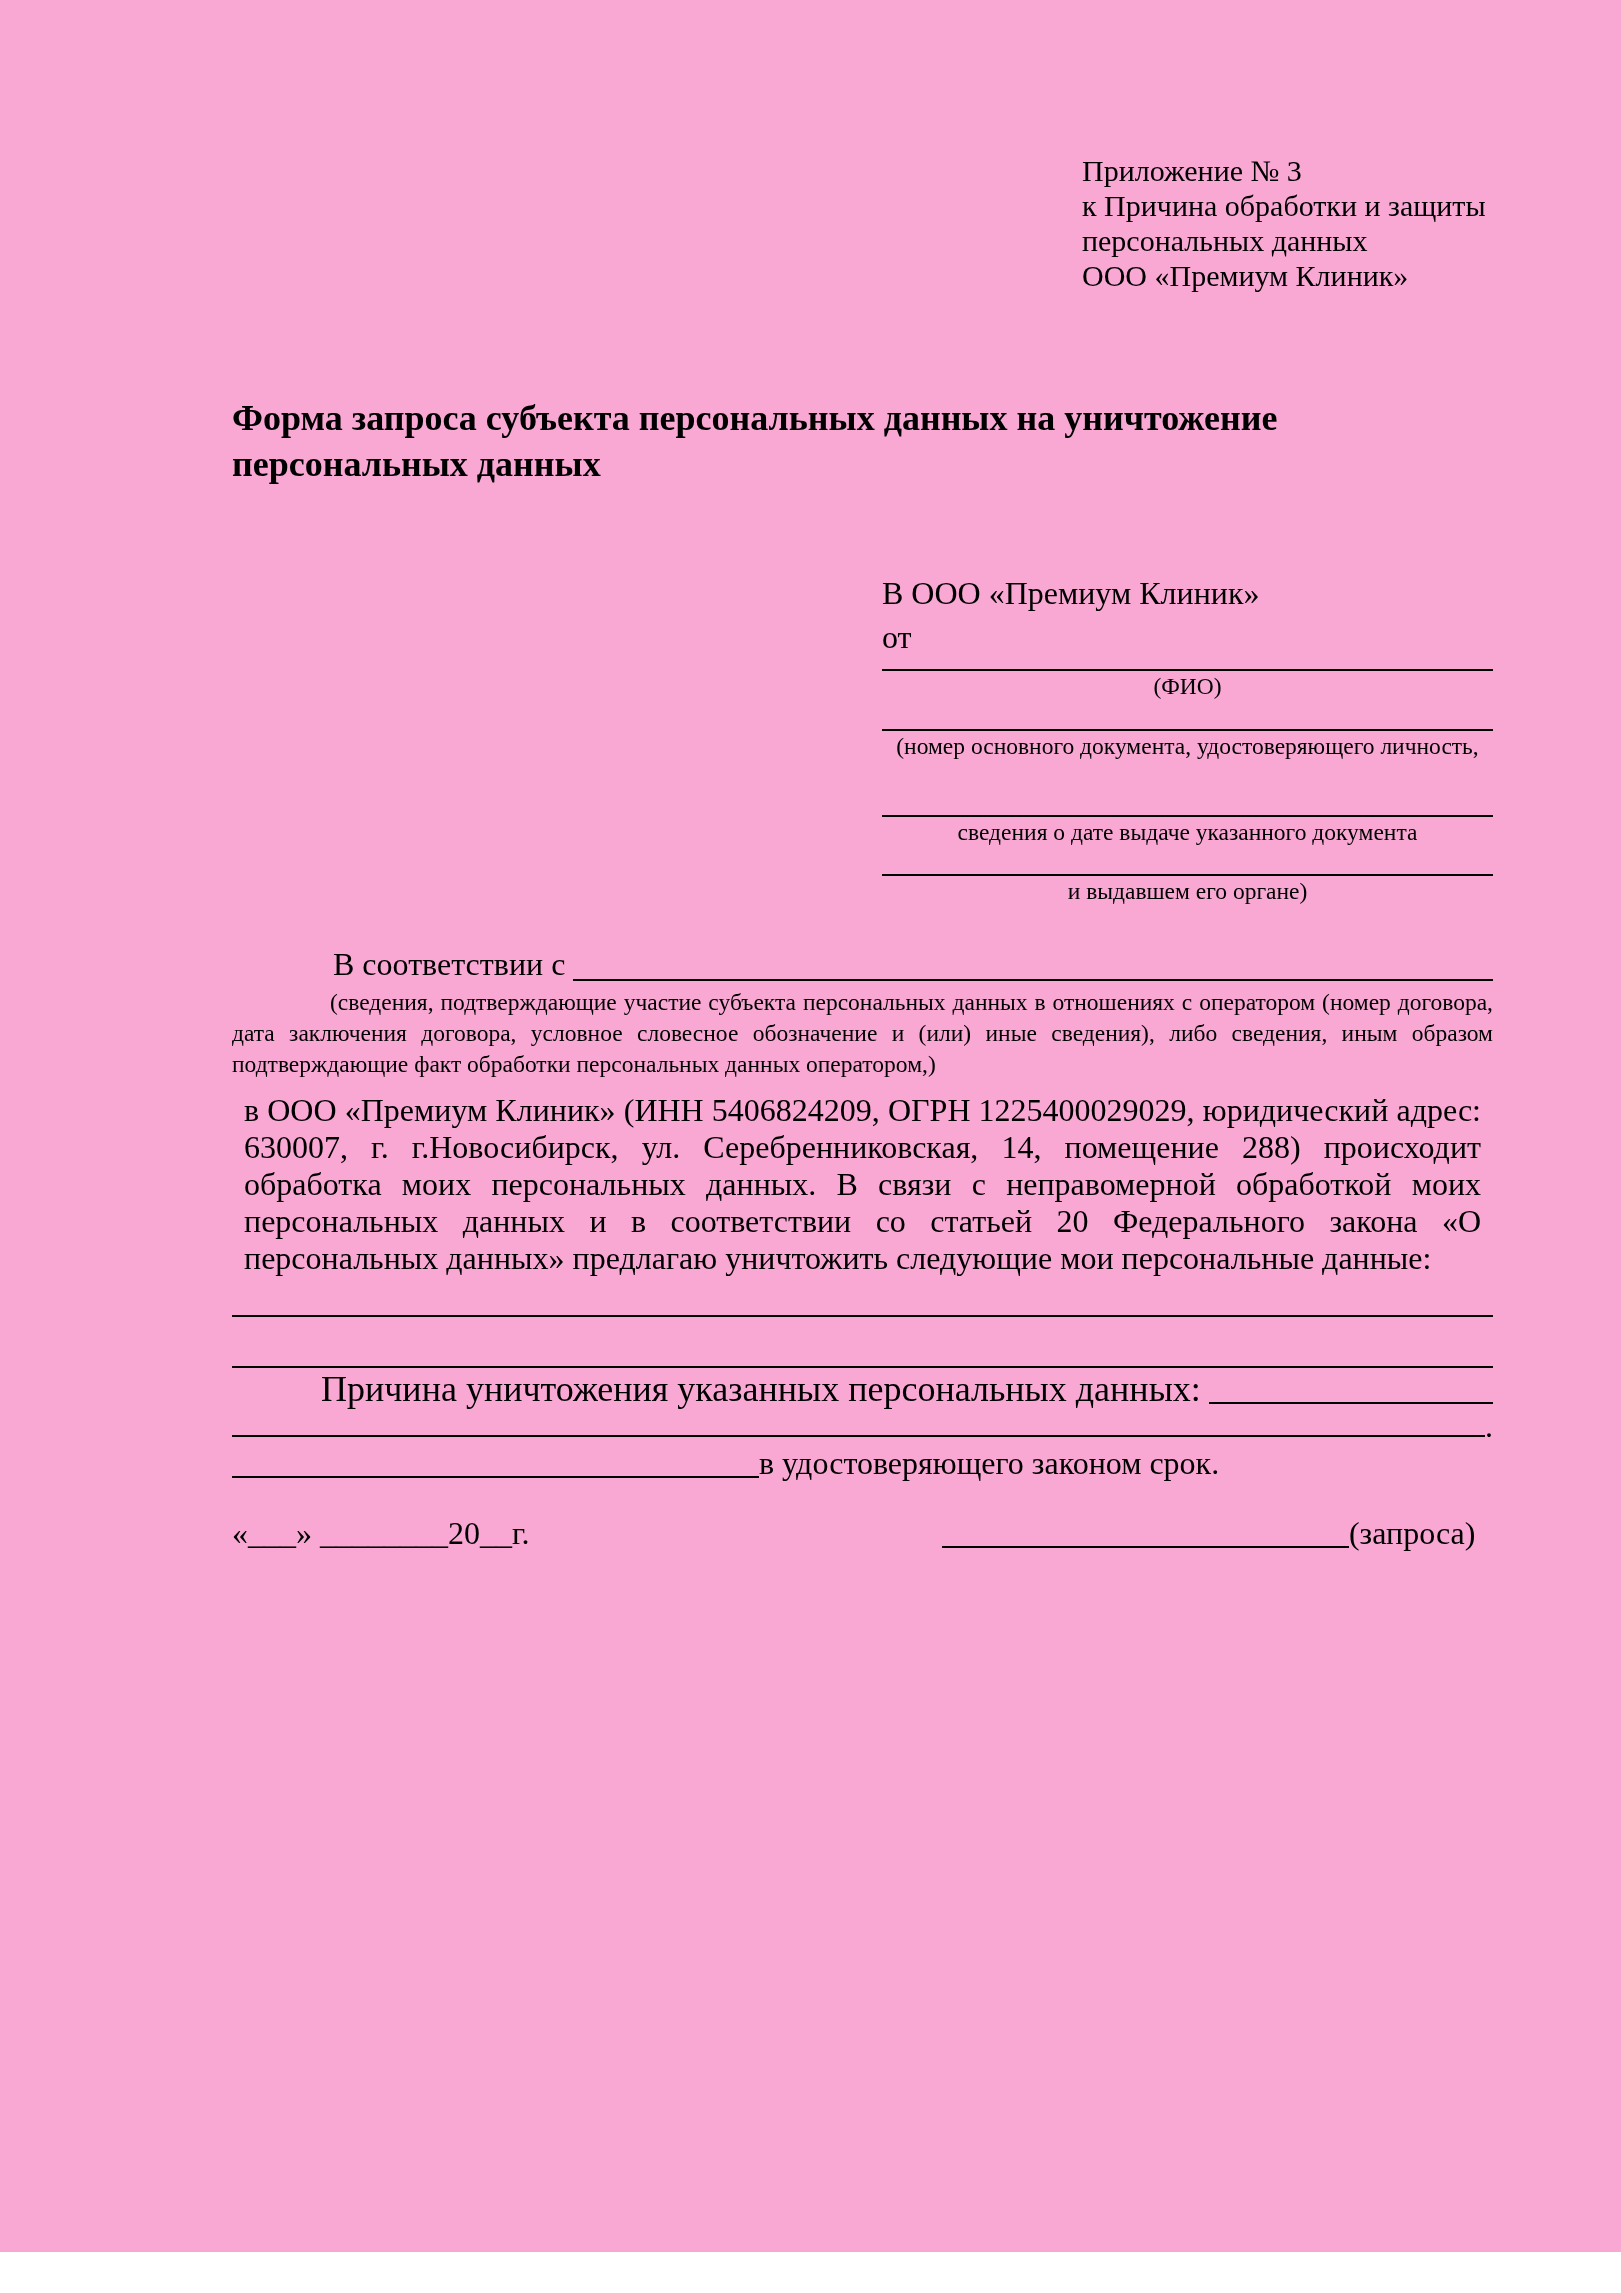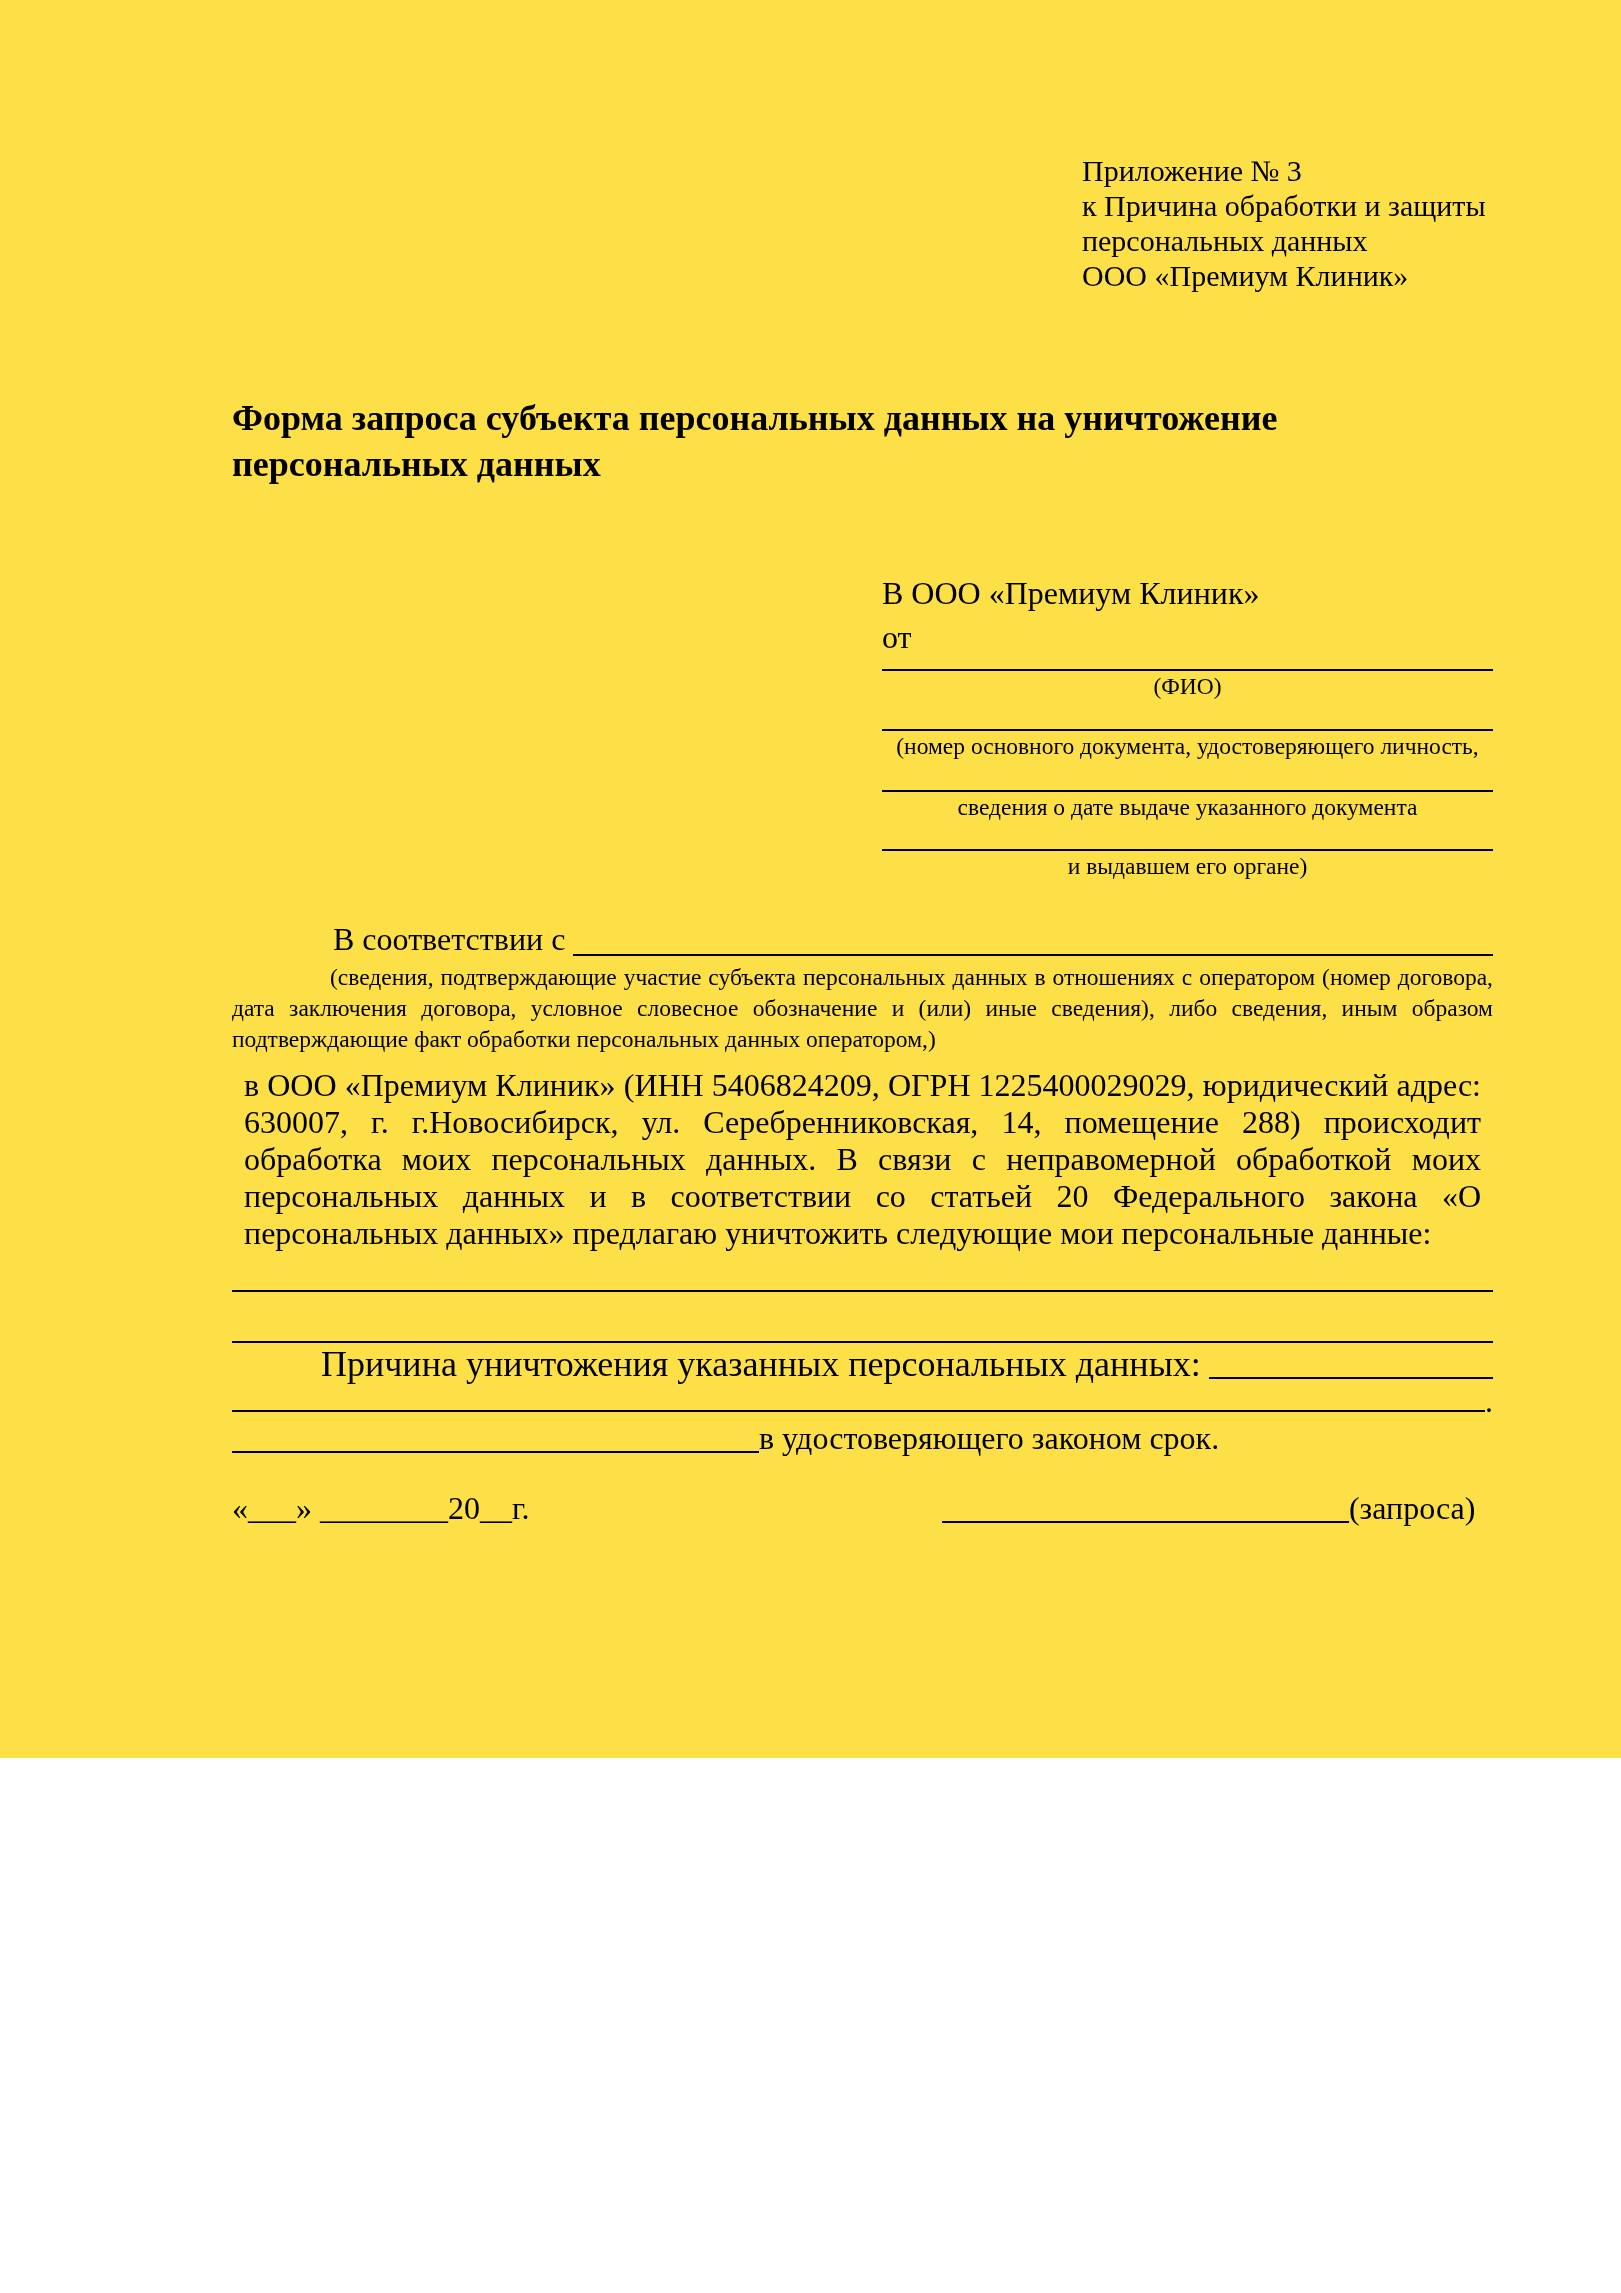--- a/index.html
+++ b/index.html
@@ -3,22 +3,22 @@
 <meta charset="utf-8">
 <style>
   html, body {
     margin: 0;
     padding: 0;
     background: #ffffff;
   }
   .page {
     position: relative;
     width: 1621px;
-    height: 1758px;
-    background: #fde047;
+    height: 2252px;
+    background: #f9a8d4;
     color: #000000;
     font-family: "Liberation Serif", "DejaVu Serif", serif;
     box-sizing: border-box;
     padding: 0 128px 0 232px; 
     overflow: hidden;
   }
 
   
   .annex {
     margin-left: 850px;
@@ -50,21 +50,21 @@
   .sig-line.h1 { height: 9.8px; }
   .sig-line.h2 { height: 11.8px; }
   .sig-line.h3 { height: 13.7px; }
   .sig-line.h4 { height: 14.7px; }
   .sig-caption {
     font-size: 23.5px;
     line-height: 31px;
     text-align: center;
   }
   .cap-gap1 { margin-bottom: 15.7px; }
-  .cap-gap2 { margin-bottom: 14px; }
+  .cap-gap2 { margin-bottom: 39px; }
   .cap-gap3 { margin-bottom: 11.8px; }
 
   
   .accordance-row {
     margin-top: 35px;
     display: flex;
     align-items: stretch;
     font-size: 32px;
     line-height: 45px;
     padding-left: 101px;

